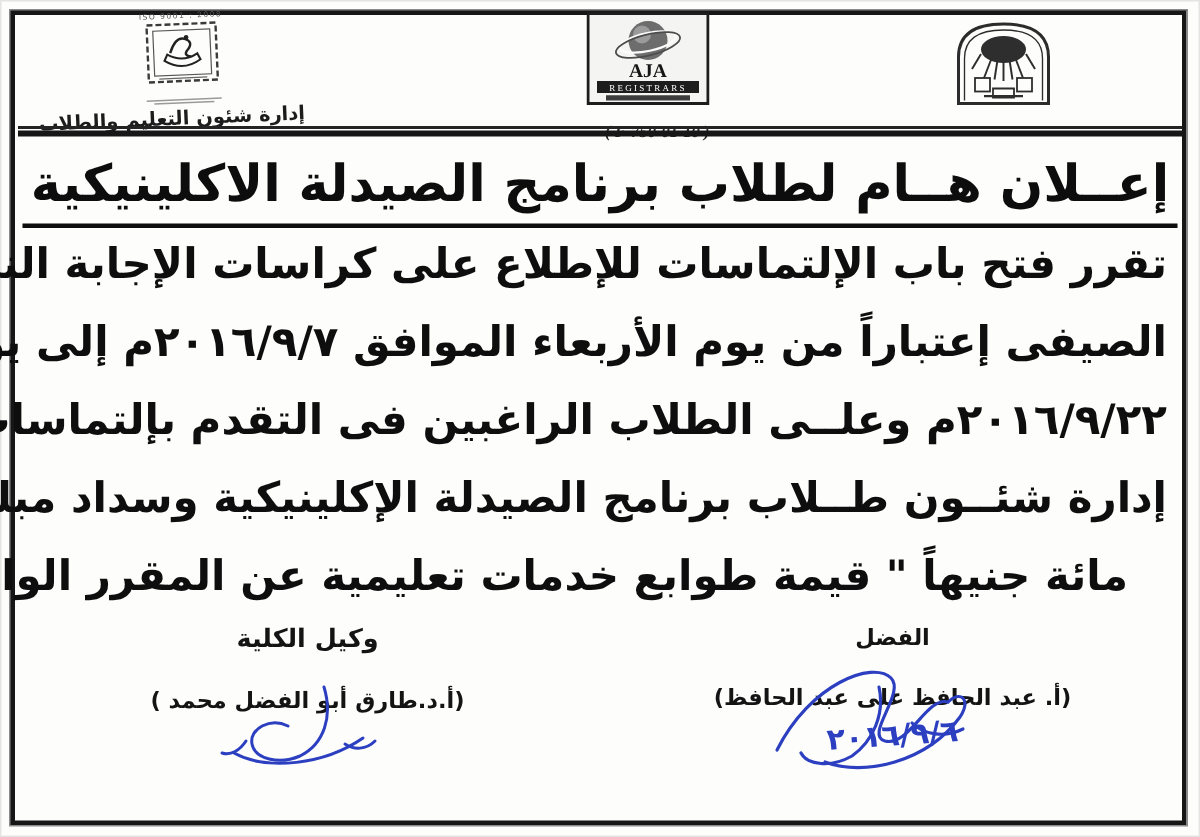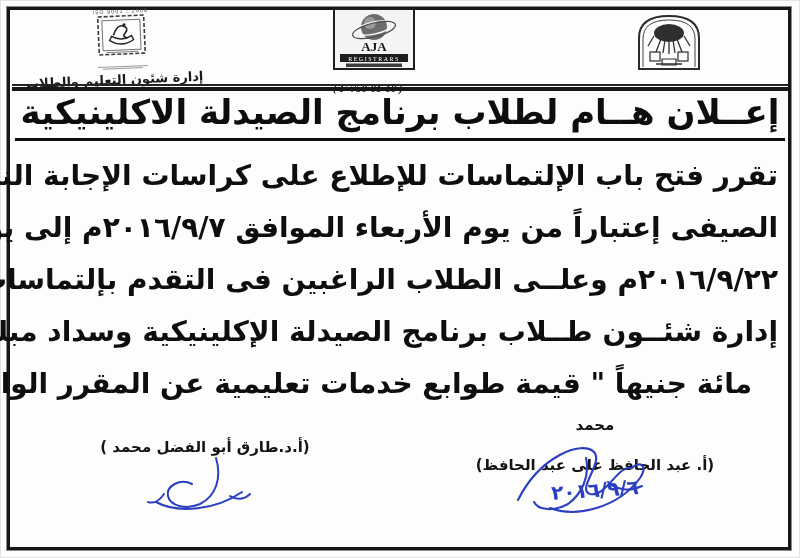--- a/index.html
+++ b/index.html
@@ -6,31 +6,31 @@
   body { background:#ffffff; font-family:"DejaVu Sans","Liberation Sans",sans-serif; }
   .page { position:relative; width:800px; height:558px; background:#fdfdfc; overflow:hidden; }
   .scan-edge { position:absolute; inset:0; border:1px solid #e4e4e2; pointer-events:none; }
   .frame { position:absolute; left:7px; top:7px; right:9px; bottom:8px;
            border:3px solid #161616; box-shadow:0 0 0 1px #8a8a8a; background:transparent; }
 
   
   .hdr-left { position:absolute; left:42px; top:8px; width:160px; text-align:center; transform:rotate(-2.5deg); }
   .hdr-left .caption { margin-top:3px; font-size:13px; font-weight:bold; color:#1c1c1c; direction:rtl; white-space:nowrap; }
   .seal-arc { font-size:5px; letter-spacing:1px; color:#555; }
-  .hdr-center { position:absolute; left:333px; top:8px; width:140px; text-align:left; }
+  .hdr-center { position:absolute; left:333px; top:8px; width:140px; text-align:right; }
   .aja-code { margin-top:8px; font-family:"Liberation Serif","DejaVu Serif",serif; font-style:italic; font-weight:bold; font-size:11px; color:#222; }
   .hdr-right { position:absolute; right:95px; top:12px; width:72px; text-align:center; }
 
   .tiny-lines { margin:2px auto 0; width:54px; }
   .tiny-lines i { display:block; height:1px; background:#9a9a9a; margin:1px auto; }
 
   
   .hdr-rule { position:absolute; left:12px; right:12px; top:84px; height:7px;
               border-top:2px solid #242424; border-bottom:4px solid #171717; }
-  .title-wrap { position:absolute; left:0; right:0; top:93px; text-align:center; direction:rtl; }
+  .title-wrap { position:absolute; left:0; right:0; top:104px; text-align:center; direction:rtl; }
   .title { display:inline-block; font-size:34px; font-weight:bold; color:#0d0d0d;
            border-bottom:3px solid #0d0d0d; padding:0 6px 6px; line-height:1.15; }
 
   
   .body-text { position:absolute; top:150px; right:22px; left:34px; direction:rtl; color:#0e0e0e; }
   .body-text .ln { font-size:28px; font-weight:bold; line-height:52px; white-space:nowrap;
                    text-align:justify; text-align-last:justify; }
   .body-text .ln.last { text-align:right; text-align-last:right; padding-right:26px; }
 
   
@@ -115,34 +115,35 @@
 
   <div class="body-text">
     <div class="ln">تقرر فتح باب الإلتماسات للإطلاع على كراسات الإجابة النظرية لمواد الفصل</div>
     <div class="ln">الصيفى إعتباراً من يوم الأربعاء الموافق ٢٠١٦/٩/٧م إلى يوم الخميس الموافق</div>
     <div class="ln">٢٠١٦/٩/٢٢م وعلــى الطلاب الراغبين فى التقدم بإلتماسات التوجــه إلى</div>
     <div class="ln">إدارة شئــون طــلاب برنامج الصيدلة الإكلينيكية وسداد مبلغ ( ١٠٠ ) "</div>
     <div class="ln last">مائة جنيهاً " قيمة طوابع خدمات تعليمية عن المقرر الواحد .</div>
   </div>
 
   <div class="sig sig-right">
-    <div class="t1">محمد</div>
+    <div class="t1">الفضل</div>
     <svg class="scribble" width="210" height="96" viewBox="0 0 210 96">
       <g fill="none" stroke="#2b3fc0" stroke-width="2.1" stroke-linecap="round">
         <path d="M28 62 C50 18 92 2 104 14 C114 24 86 52 100 56 C116 60 128 26 142 30"></path>
         <path d="M60 70 C86 80 128 70 150 40 C158 28 150 22 142 30"></path>
         <path d="M96 20 C100 38 92 56 78 66 C64 74 48 72 44 64"></path>
         <path d="M118 44 C126 52 140 54 152 48"></path>
       </g>
     </svg>
     <div class="nm">(أ. عبد الحافظ على عبد الحافظ)</div>
     <div class="dt" style="color:#2b3fc0">٢٠١٦/٩/٦</div>
   </div>
 
   <div class="sig sig-left">
+    <div class="t1">وكيل الكلية</div>
     <svg class="scribble" width="170" height="78" viewBox="0 0 170 78">
       <g fill="none" stroke="#2b3fc0" stroke-width="2" stroke-linecap="round">
         <path d="M96 8 C102 28 96 46 80 54 C66 60 50 56 48 46 C46 36 60 28 72 34"></path>
         <path d="M36 52 C58 64 96 60 122 42"></path>
         <path d="M44 44 C40 50 34 54 28 52"></path>
         <path d="M110 46 C116 50 124 50 130 44"></path>
       </g>
     </svg>
     <div class="nm">(أ.د.طارق أبو الفضل محمد )</div>
   </div>

